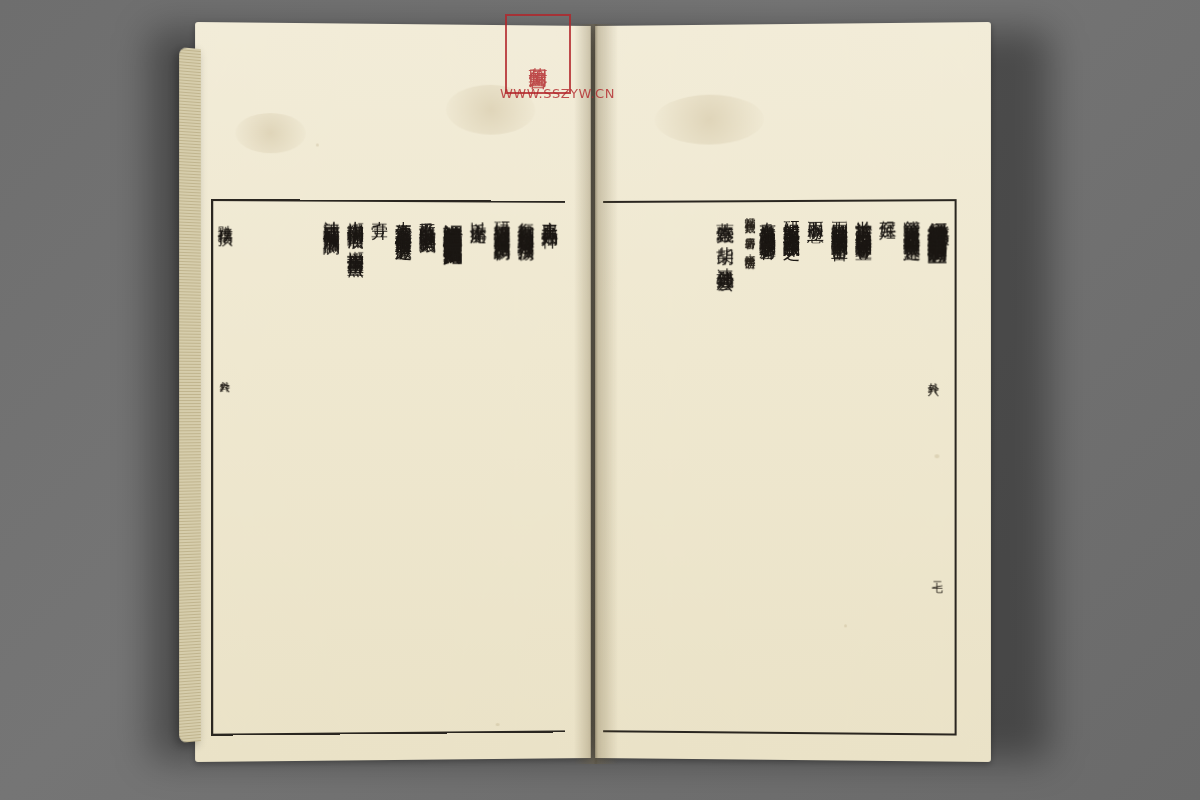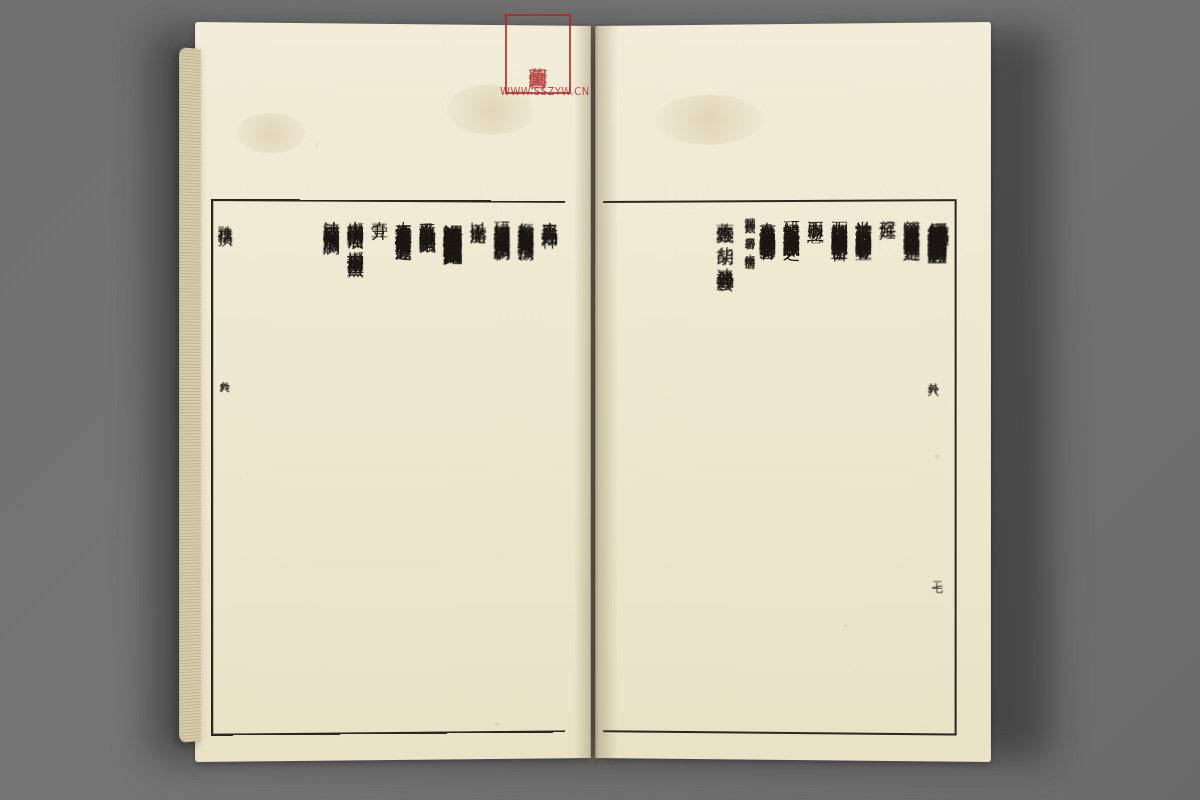--- a/index.html
+++ b/index.html
@@ -212,21 +212,21 @@
     opacity: 0.82;
     letter-spacing: 1px;
     background: rgba(255,255,255,0.04);
   }
   .seal-url {
     position: absolute;
     left: 500px;
     top: 86px;
     width: 72px;
     color: #b2272b;
-    font-size: 10px;
+    font-size: 13px;
     font-family: "DejaVu Sans", sans-serif;
     opacity: 0.8;
     letter-spacing: 0.5px;
   }
   
   .speckle {
     position: absolute;
     border-radius: 50%;
     background: rgba(150,125,80,0.18);
   }

